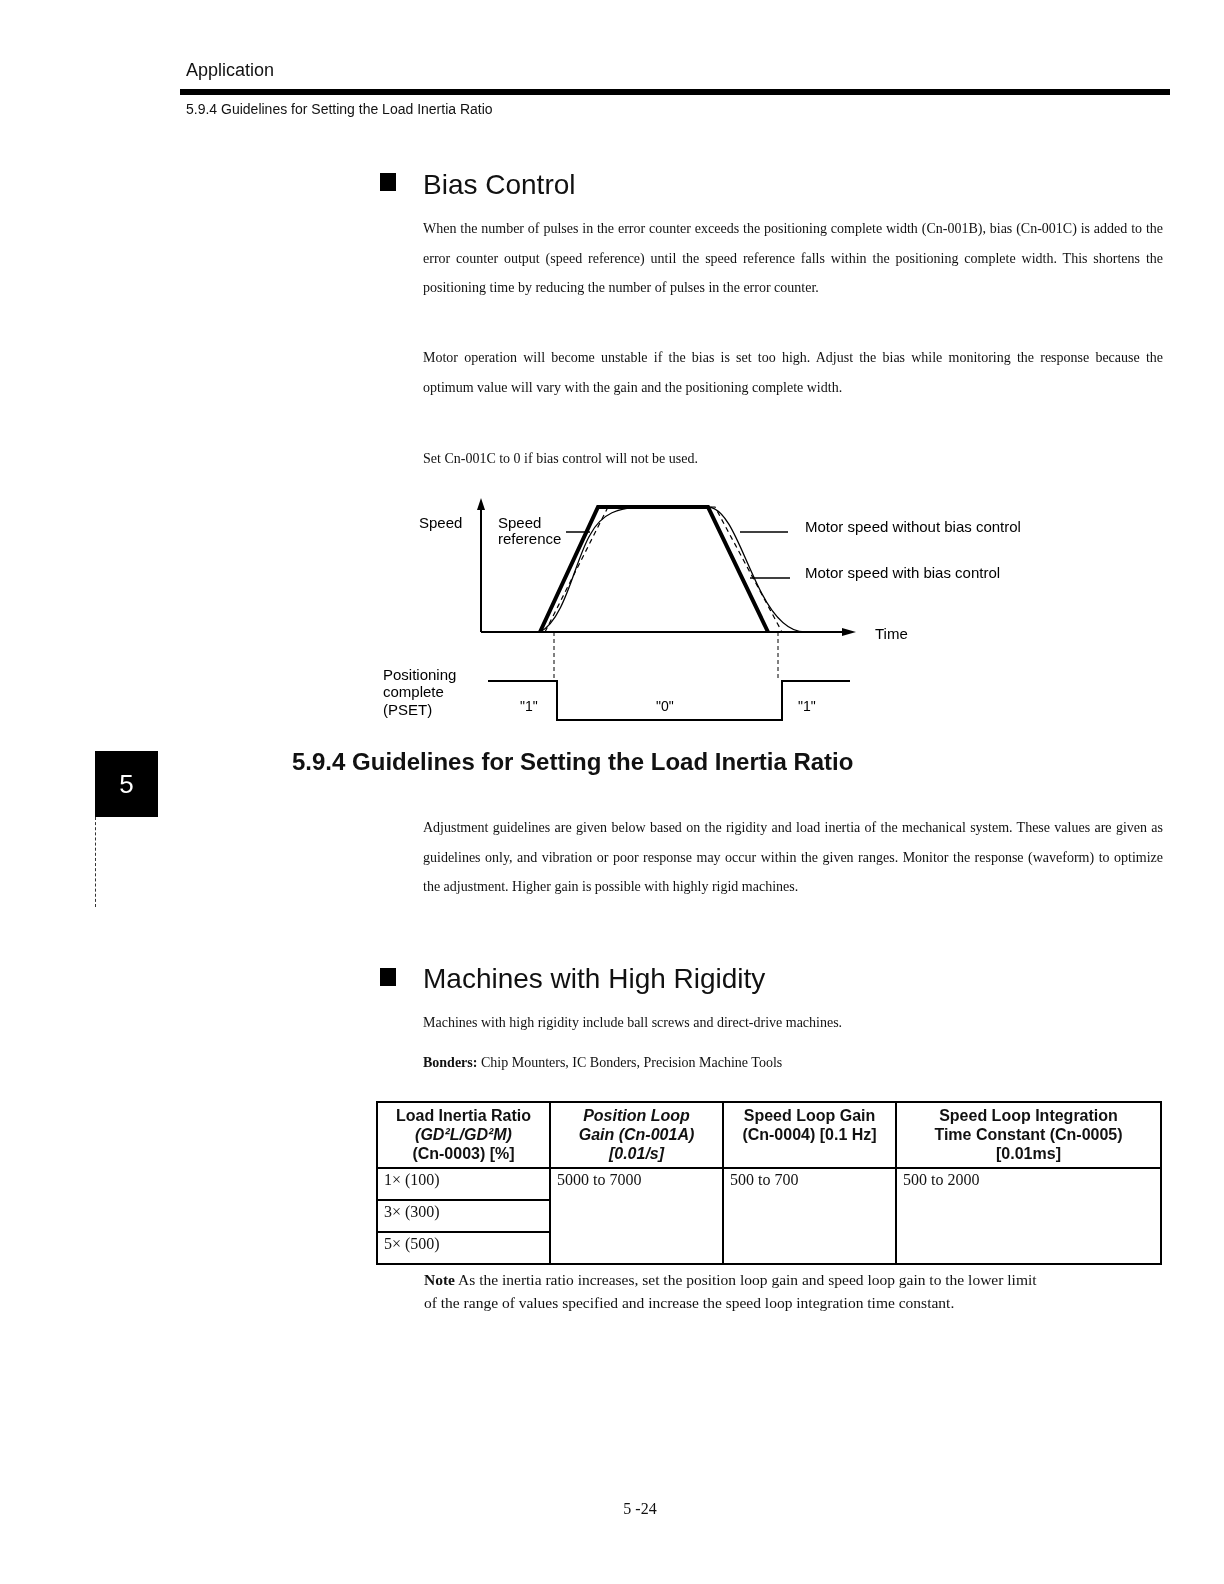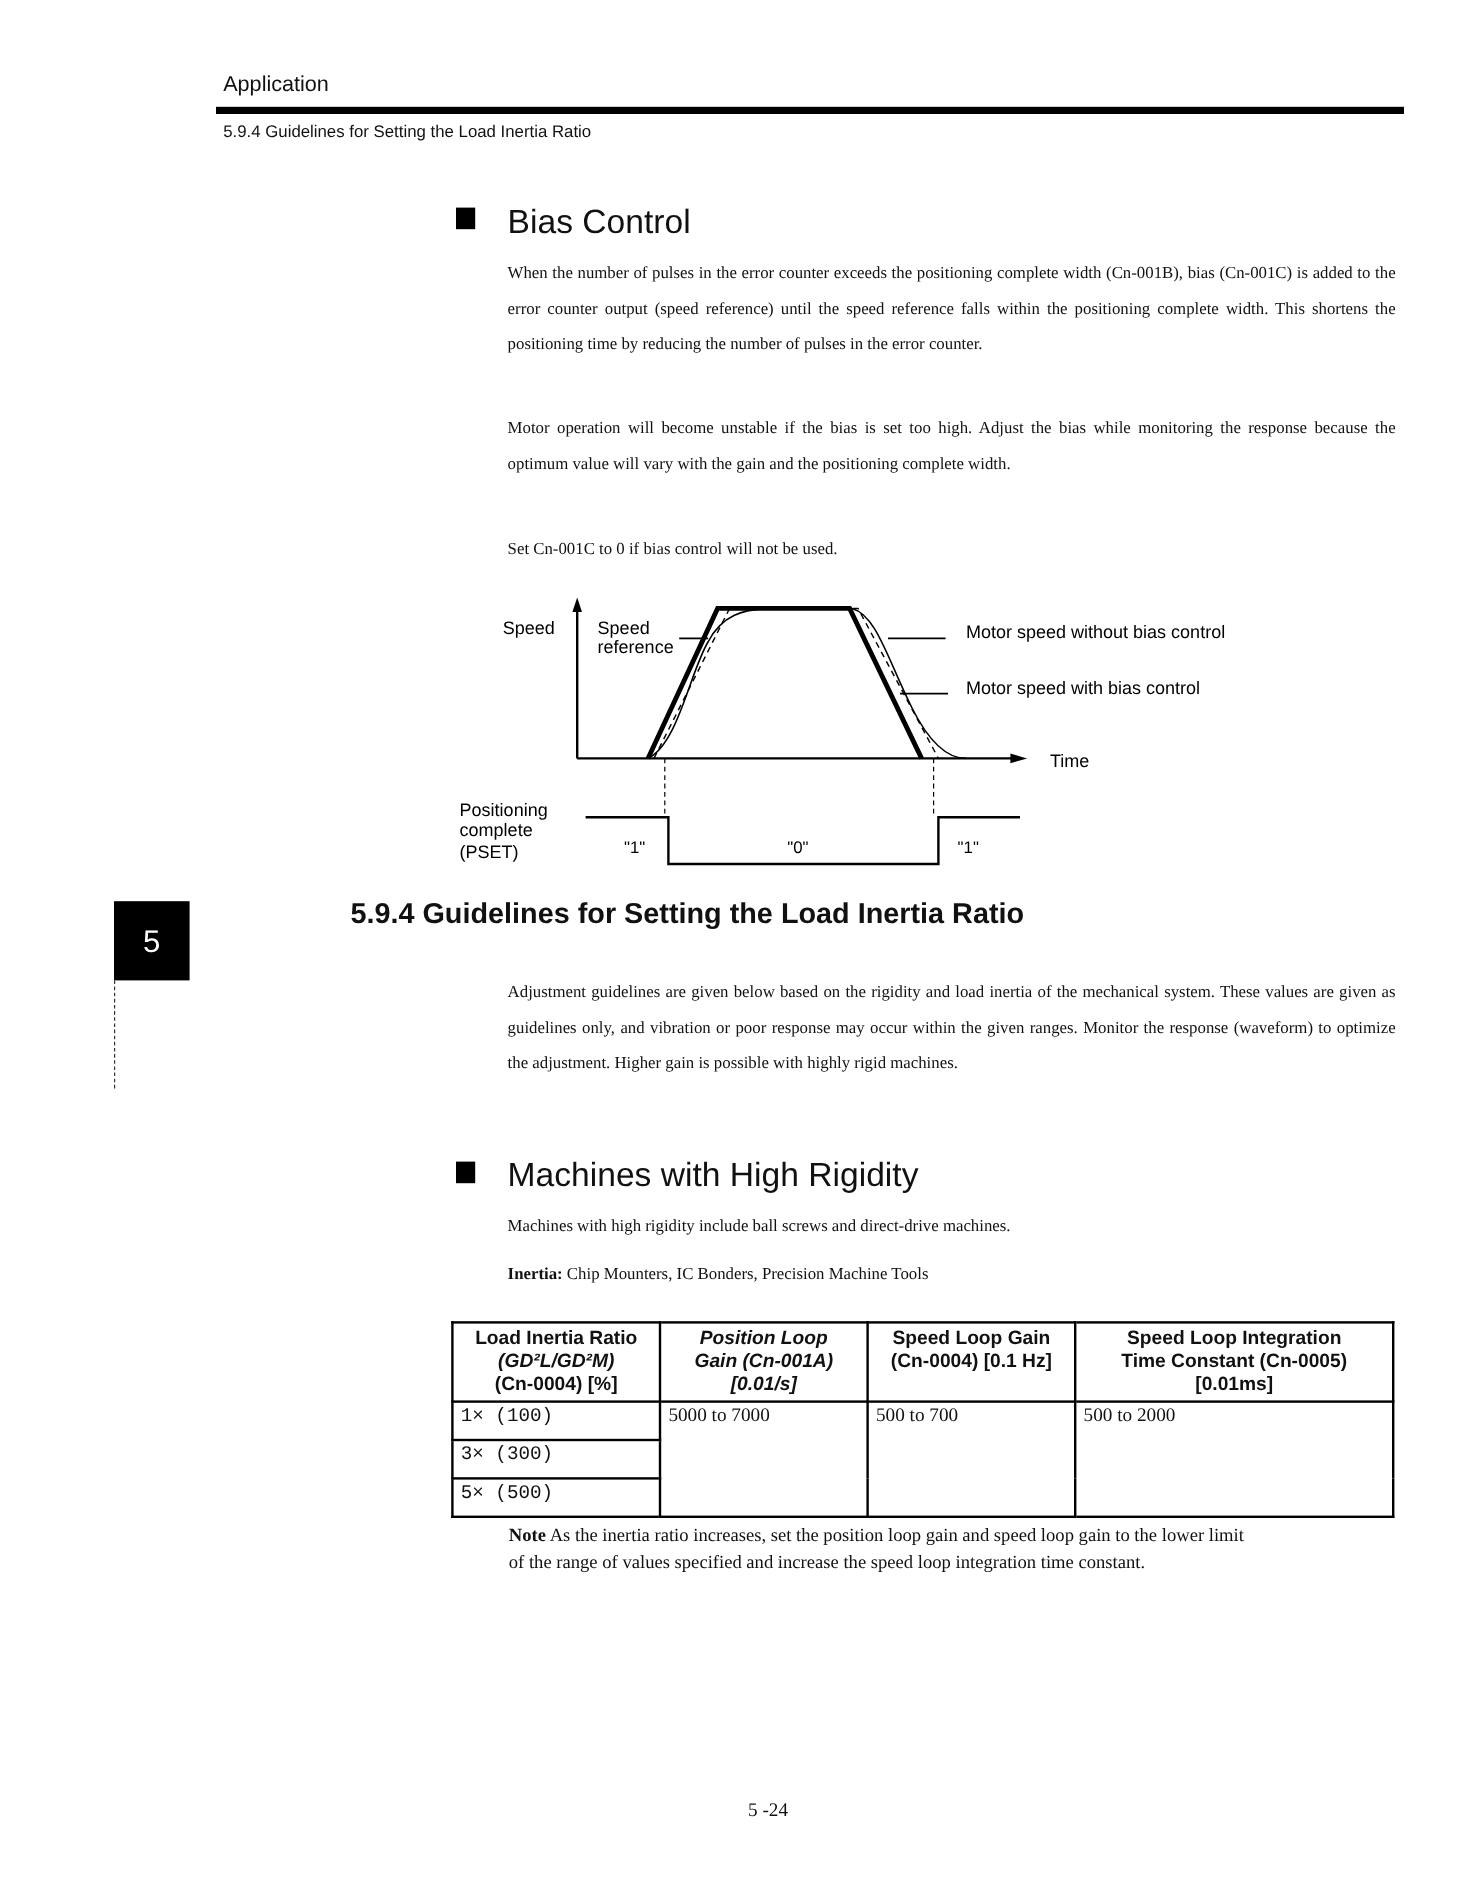--- a/index.html
+++ b/index.html
@@ -19,21 +19,21 @@
 
   .chapter-tab { left: 95px; top: 751px; width: 63px; height: 66px; background: #000; color: #fff; font-size: 26px; display:flex; align-items:center; justify-content:center; }
   .chapter-dots { left: 95px; top: 817px; width: 0; height: 90px; border-left: 1px dashed #333; }
 
   .h1 { left: 292px; top: 748px; font-weight: bold; font-size: 24px; }
 
   table.guide { position: absolute; left: 376px; top: 1101px; width: 786px; border-collapse: collapse; }
   table.guide th, table.guide td { border: 2px solid #000; padding: 2px 6px; vertical-align: top; }
   table.guide th { font-family: "Liberation Sans", sans-serif; font-weight: bold; font-size: 16px; text-align: center; line-height: 19px; padding: 3px 4px 4px; margin-left: 43px; }
   table.guide td { font-family: "Liberation Serif", serif; font-size: 16px; height: 26px; }
-  table.guide td.sans { font-family: Liberation Mono, monospace; }
+  table.guide td.sans { font-family: Liberation Serif, serif; }
 
   .note { left: 424px; top: 1268px; width: 620px; font-size: 15.5px; line-height: 23px; }
   .note-label { font-weight: bold; }
   .note-body { display: inline; }
 
   .page-num { left: 600px; top: 1500px; font-size: 16px; width: 80px; text-align:center; }
 
   svg text { font-family: "Liberation Sans", sans-serif; }
 </style>
 </head>
@@ -89,30 +89,30 @@
 <div class="abs sans chapter-tab">5</div>
 <div class="abs chapter-dots"></div>
 
 <div class="abs sans h1">5.9.4  Guidelines for Setting the Load Inertia Ratio</div>
 <div class="abs serif para" style="left:423px; top:813px; width:740px;">Adjustment guidelines are given below based on the rigidity and load inertia of the mechanical system. These values are given as guidelines only, and vibration or poor response may occur within the given ranges. Monitor the response (waveform) to optimize the adjustment. Higher gain is possible with highly rigid machines.</div>
 
 <div class="abs bullet" style="left:380px; top:968px;"></div>
 <div class="abs sans h2" style="left:423px; top:963px;">Machines with High Rigidity</div>
 <div class="abs serif para" style="left:423px; top:1008px; width:740px;">Machines with high rigidity include ball screws and direct-drive machines.</div>
 <div class="abs serif para" style="left:423px; top:1048px; width:740px;">
-  <b>Inertia:</b><span> Chip Mounters, IC Bonders, Precision Machine Tools</span>
+  <b>Bonders:</b><span> Chip Mounters, IC Bonders, Precision Machine Tools</span>
 </div>
 
 <table class="guide">
   <thead>
     <tr>
       <th style="width:163px;">
         <div>Load Inertia Ratio</div>
         <div style="font-style:italic;">(GD²L/GD²M)</div>
-        <div>(Cn-0004) [%]</div>
+        <div>(Cn-0003) [%]</div>
       </th>
       <th style="width:163px;font-style:italic;">
         <div>Position Loop</div>
         <div>Gain (Cn-001A)</div>
         <div>[0.01/s]</div>
       </th>
       <th style="width:163px;">
         <div>Speed Loop Gain</div>
         <div>(Cn-0004) [0.1 Hz]</div>
       </th>

